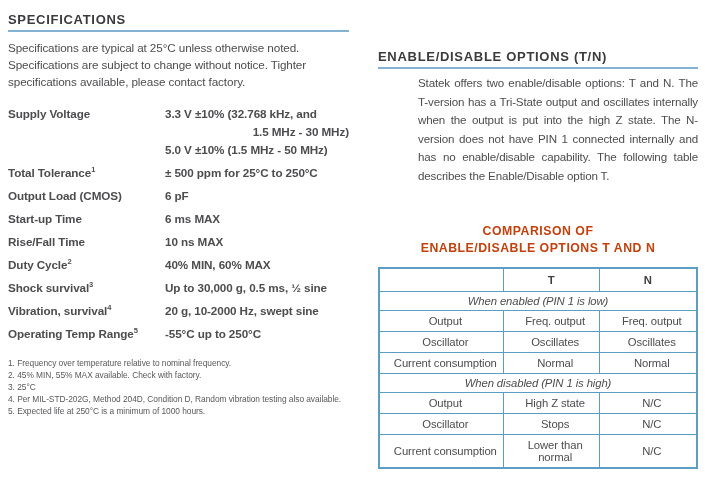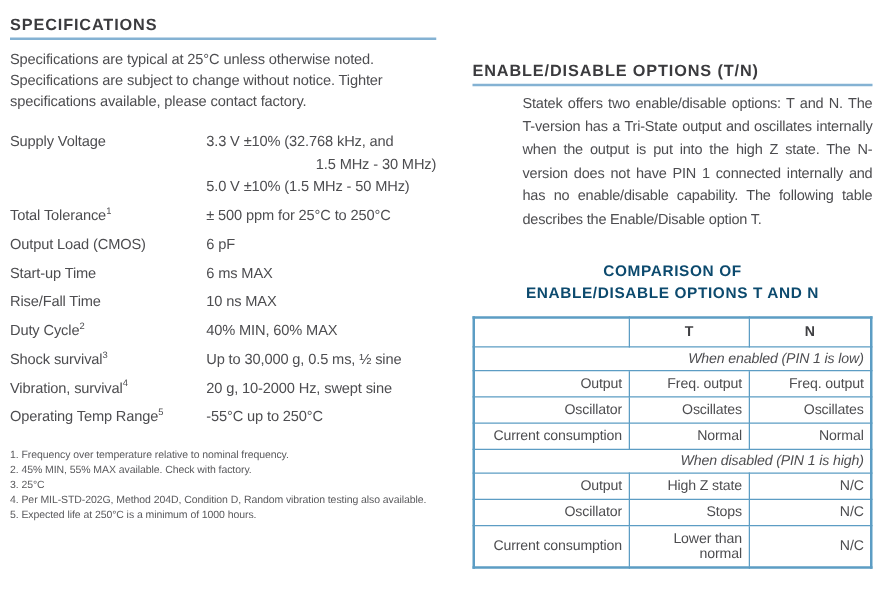--- a/index.html
+++ b/index.html
@@ -12,49 +12,49 @@
   .page{display:flex;box-sizing:border-box;padding:12px 7px 0 8px;gap:29px;}
   .col-left{width:341px;flex:none;}
   .col-right{width:320px;flex:none;}
 
   .sec-title{
     font-size:13px;font-weight:bold;color:#3b3b3e;letter-spacing:0.7px;
     margin:0;padding-bottom:3px;border-bottom:2px solid #84b2d3;
   }
   .intro{font-size:11.7px;line-height:17px;margin-top:7px;letter-spacing:-0.1px;}
 
-  .spec-list{margin-top:15px;}
+  .spec-list{margin-top:15px;font-weight:bold;}
   .spec-row{display:flex;font-size:11.7px;line-height:18px;margin-bottom:5px;letter-spacing:-0.1px;}
   .spec-label{width:157px;flex:none;}
   .spec-value{flex:1;}
   .sv-line-right{text-align:right;}
   sup{font-size:7.5px;vertical-align:super;line-height:0;}
   sub{font-size:7.5px;vertical-align:sub;line-height:0;}
 
   .footnotes{margin-top:14px;font-size:8.4px;line-height:12px;color:#59595c;letter-spacing:-0.05px;}
   .footnote{white-space:nowrap;}
 
   .amr-rows{margin-top:4px;}
   .amr-row{display:flex;font-size:11.7px;line-height:19px;letter-spacing:-0.1px;}
   .amr-label{width:182px;flex:none;}
   .amr-value{flex:1;}
 
   .ed-section{margin-top:37px;}
   .ed-body{font-size:11.6px;line-height:18.6px;text-align:justify;margin-top:5px;letter-spacing:-0.15px;margin-left:40px;}
 
   .cmp-title{
-    margin-top:23px;text-align:center;font-weight:bold;color:#0c4a6e;
+    margin-top:37px;text-align:center;font-weight:bold;color:#c2410c;
     font-size:12.3px;line-height:17px;letter-spacing:0.5px;
   }
   table.cmp{
     width:100%;border-collapse:collapse;margin-top:10px;
     font-size:11.3px;color:#4d4d50;border:2px solid #5c9dc4;
     table-layout:fixed;letter-spacing:-0.1px;
   }
-  .cmp th,.cmp td{border:1.5px solid #5c9dc4;padding:4px 5px 4px 13px;text-align:right;font-weight:normal;}
+  .cmp th,.cmp td{border:1.5px solid #5c9dc4;padding:4px 5px 4px 13px;text-align:center;font-weight:normal;}
   .cmp th{text-align:center;font-weight:bold;padding:5px 4px;color:#3f3f42;}
   .cmp .span-row td{font-style:italic;padding:3px 5px;}
   .col-w1{width:39.5%;} .col-w2{width:30%;} .col-w3{width:30.5%;}
 </style>
 </head>
 <body>
 
 <div class="page">
 
   <div class="col-left">

